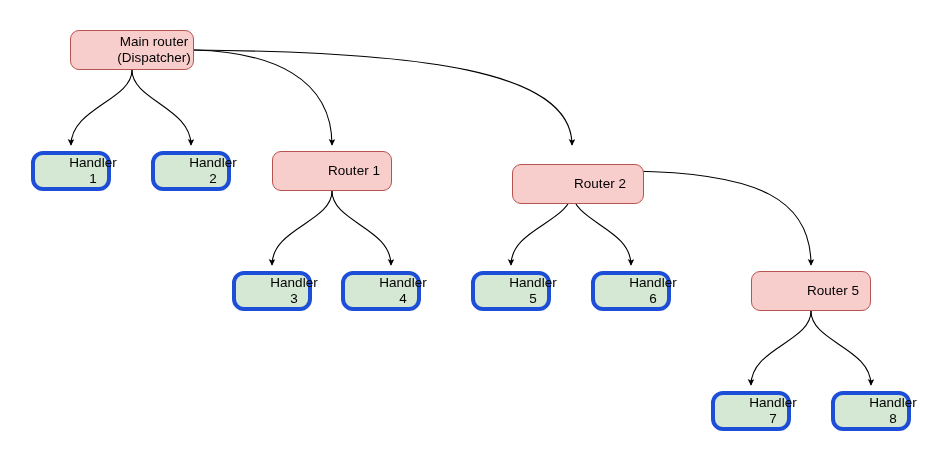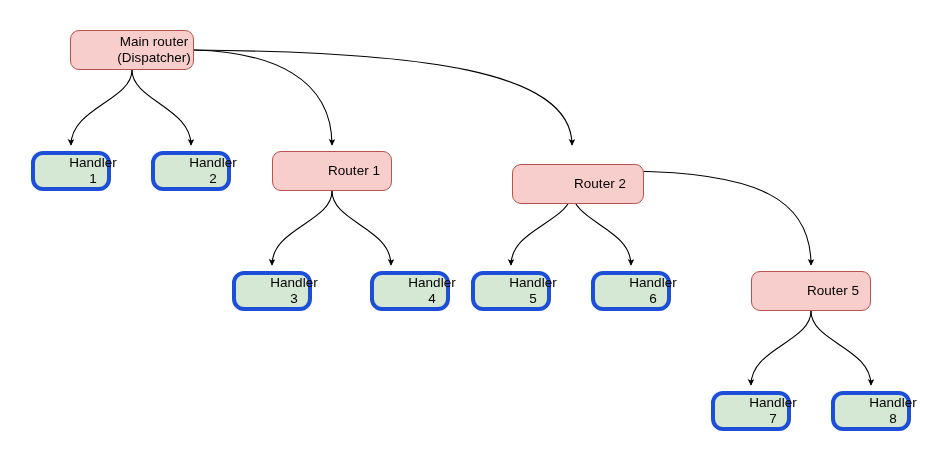--- a/index.html
+++ b/index.html
@@ -94,21 +94,21 @@
       </div>
       <div class="node node-router" style="left: 272px; top: 151px; width: 120px; height: 40px;">
         <span class="node-label">Router 1</span>
       </div>
       <div class="node node-router" style="left: 512px; top: 151px; width: 132px; height: 40px; margin-top: 13px;">
         <span class="node-label">Router 2</span>
       </div>
       <div class="node node-handler" style="left: 232px; top: 271px; width: 80px; height: 40px;">
         <span class="node-label">Handler 3</span>
       </div>
-      <div class="node node-handler" style="left: 370px; top: 271px; width: 80px; height: 40px;">
+      <div class="node node-handler" style="left: 341px; top: 271px; width: 80px; height: 40px;">
         <span class="node-label">Handler 4</span>
       </div>
       <div class="node node-handler" style="left: 471px; top: 271px; width: 80px; height: 40px;">
         <span class="node-label">Handler 5</span>
       </div>
       <div class="node node-handler" style="left: 591px; top: 271px; width: 80px; height: 40px;">
         <span class="node-label">Handler 6</span>
       </div>
       <div class="node node-router" style="left: 751px; top: 271px; width: 120px; height: 40px;">
         <span class="node-label">Router 5</span>

